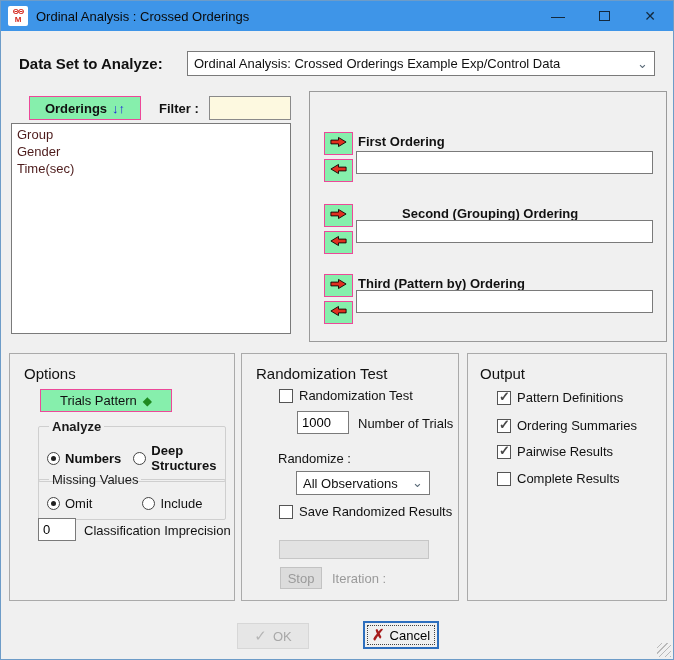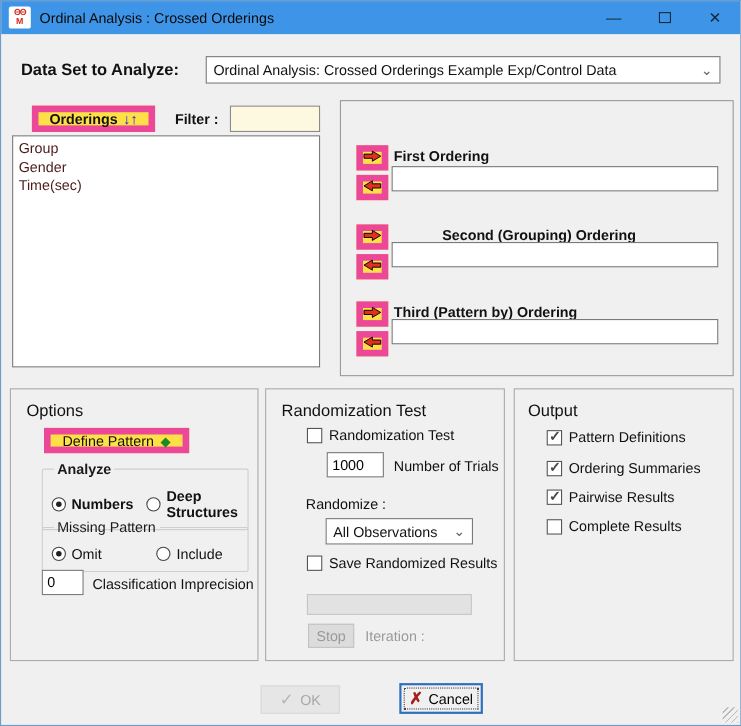--- a/index.html
+++ b/index.html
@@ -17,21 +17,21 @@
   .title-text { margin-left: 8px; font-size: 13px; color: #0a0a0a; }
   .win-controls { position: absolute; right: 0; top: 0; height: 30px; display: flex; }
   .win-btn { width: 46px; height: 30px; display: flex; align-items: center; justify-content: center; color: #13293d; font-size: 14px; cursor: default; }
   .win-btn.maxi span { display: block; width: 11px; height: 10px; border: 1px solid #13293d; }
   
   .dataset-label { position: absolute; left: 18px; top: 54px; font-weight: bold; font-size: 15px; }
   .combo { position: absolute; background: #fff; border: 1px solid #7a7a7a; display: flex; align-items: center; padding: 0 6px; }
   .combo .chev { margin-left: auto; color: #5a6a78; font-size: 13px; line-height: 0.6; padding-left: 6px; }
   .combo-dataset { left: 186px; top: 50px; width: 468px; height: 25px; font-size: 13px; }
   
-  .btn { background: #fde047; border: 6px solid #ec4899; display: flex; align-items: center; justify-content: center; cursor: default; }
+  .btn { background: #86efac; border: 1px solid #ec4899; display: flex; align-items: center; justify-content: center; cursor: default; }
   .orderings-btn { position: absolute; left: 28px; top: 95px; width: 112px; height: 24px; font-weight: bold; gap: 5px; }
   .orderings-btn .updown { color: #1717e0; font-weight: bold; }
   .filter-label { position: absolute; left: 158px; top: 100px; font-weight: bold; }
   .filter-input { position: absolute; left: 208px; top: 95px; width: 82px; height: 24px; background: #fdf9e0; border: 1px solid #8a8a8a; padding: 0 4px; font: 13px "Liberation Sans", sans-serif; }
   .listbox { position: absolute; left: 10px; top: 122px; width: 280px; height: 211px; background: #fff; border: 1px solid #7a7a7a; padding: 2px 0; overflow: hidden; }
   .list-item { padding: 0 5px; height: 17px; line-height: 17px; color: #4d1b1b; }
   
   .right-panel { position: absolute; left: 308px; top: 90px; width: 358px; height: 251px; border: 1px solid #9a9a9a; }
   .arrow-btn { position: absolute; width: 29px; height: 23px; left: 14px; }
   .arrow-btn svg { width: 19px; height: 12px; }
@@ -146,38 +146,38 @@
             <path d="M18 4 h-8 V1.2 L2 6 L10 10.8 V8 h8 z" fill="#e03020" stroke="#000" stroke-width="0.9"></path>
           </svg></span>
     </div>
     <div class="ord-label" style="top:184px;">Third (Pattern by) Ordering</div>
     <input class="ord-input" style="top: 198px;" value="">
   </div>
 
   <div class="panel panel-options">
     <div class="panel-heading" style="left:14px; top:11px;">Options</div>
     <div class="btn define-btn">
-      <span>Define Pattern</span>
+      <span>Trials Pattern</span>
       <span class="diamond">◆</span>
     </div>
     <fieldset class="groupbox" style="top:65px;font-weight:bold;">
       <legend>Analyze</legend>
       <div style="display:flex; gap:12px;">
         <div class="radio-row">
           <span class="radio sel"></span>
           <span>Numbers</span>
         </div>
         <div class="radio-row">
           <span class="radio"></span>
           <span>Deep Structures</span>
         </div>
       </div>
     </fieldset>
     <fieldset class="groupbox" style="top:118px;">
-      <legend>Missing Pattern</legend>
+      <legend>Missing Values</legend>
       <div style="display:flex; gap:50px;">
         <div class="radio-row">
           <span class="radio sel"></span>
           <span>Omit</span>
         </div>
         <div class="radio-row">
           <span class="radio"></span>
           <span>Include</span>
         </div>
       </div>

